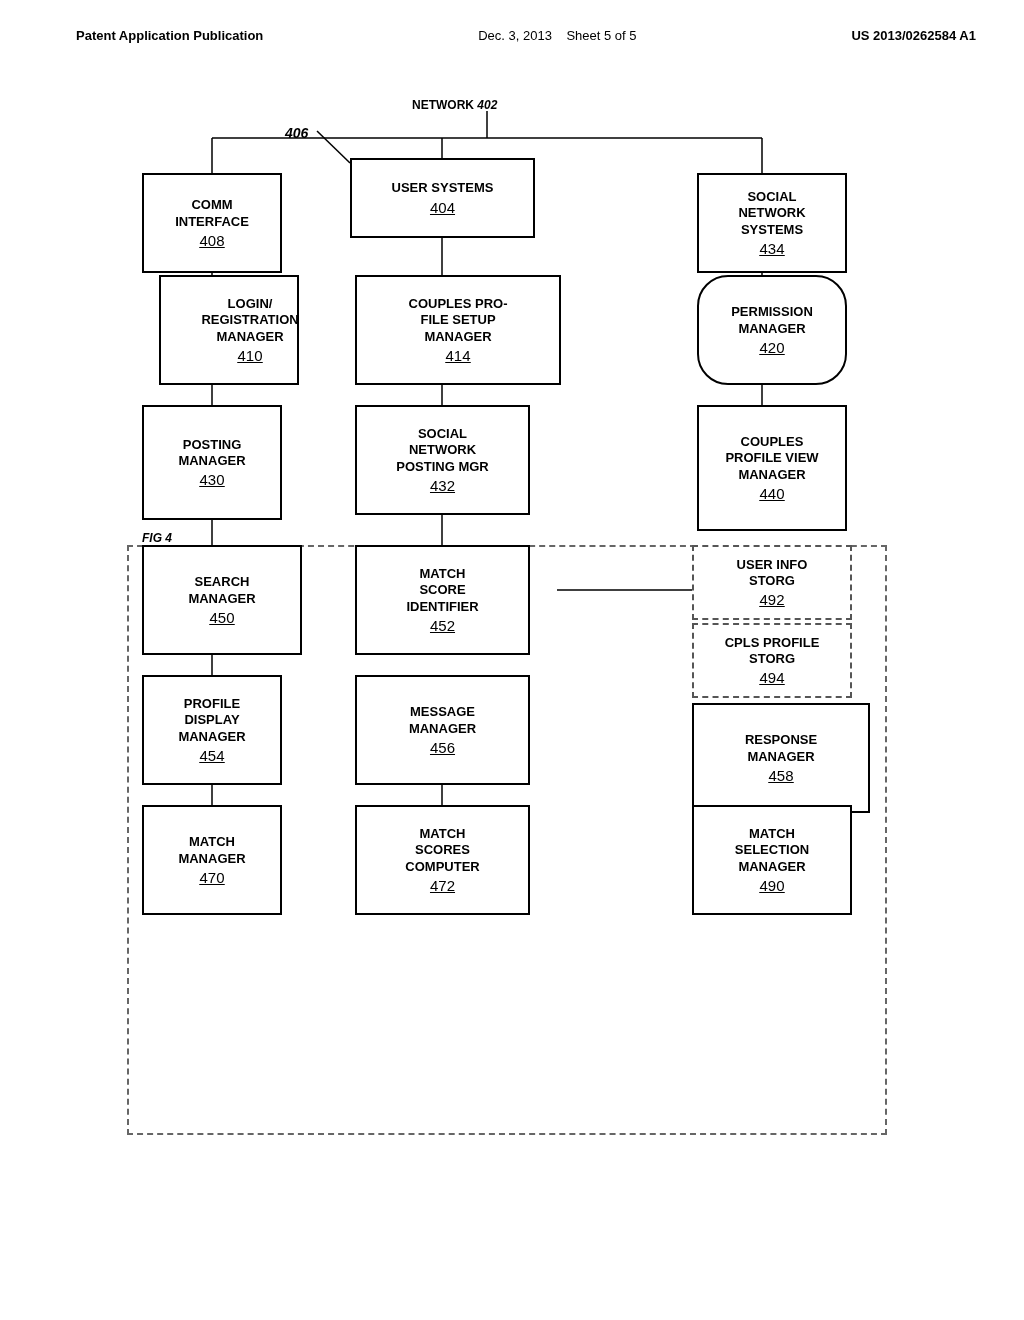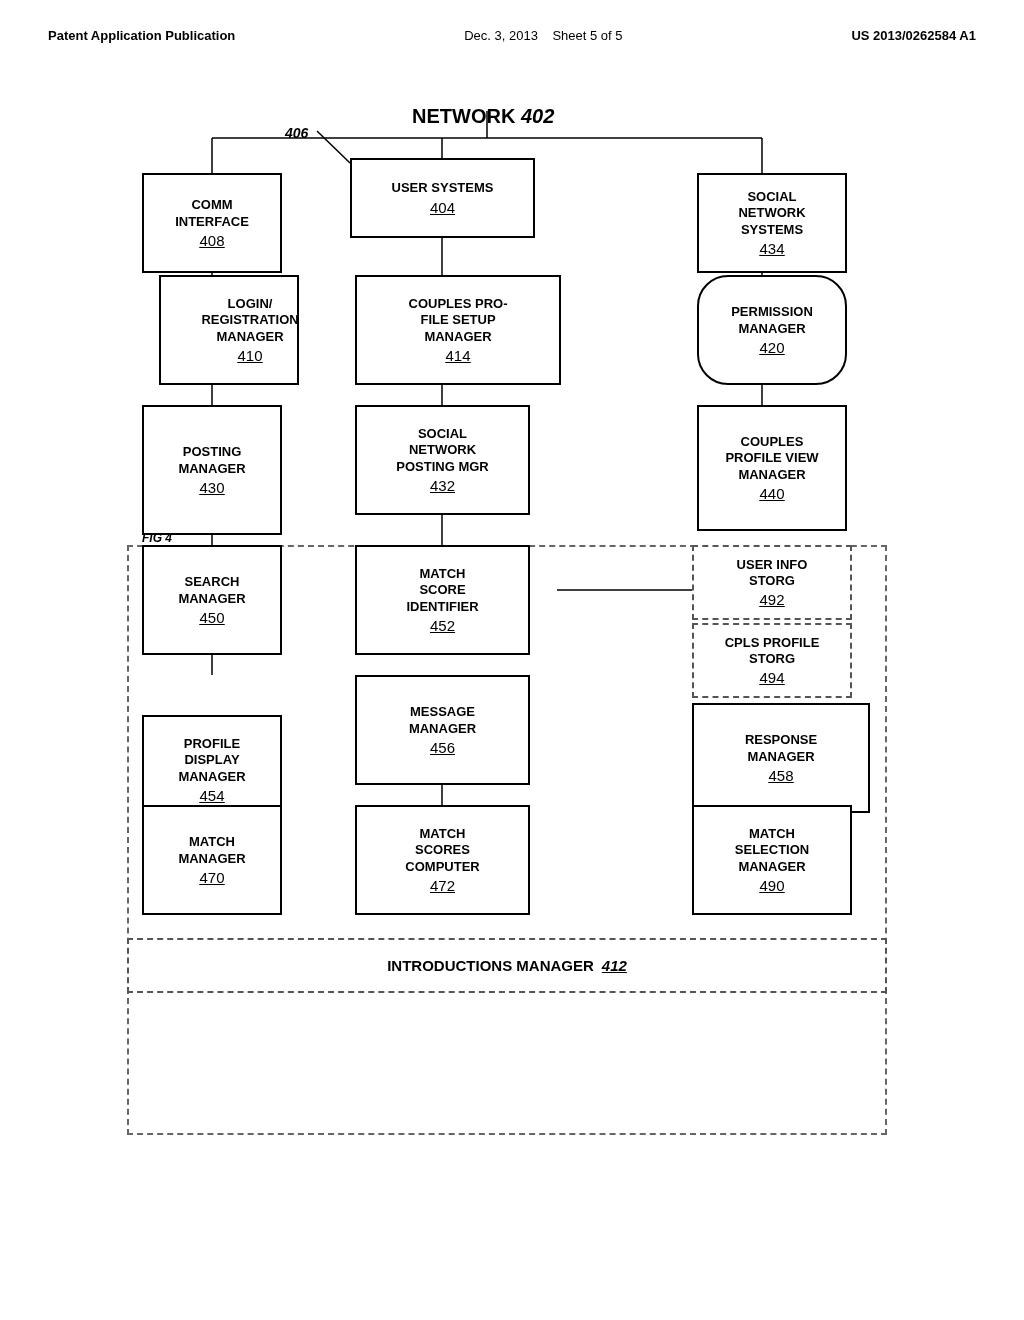--- a/index.html
+++ b/index.html
@@ -18,20 +18,21 @@
       padding: 0;
     }
 
     
     .patent-header {
       display: flex;
       justify-content: space-between;
       align-items: flex-start;
       padding: 28px 48px 10px 48px;
       font-size: 13px;
+      margin-left: 28px;
     }
     .patent-header-left { font-weight: bold; font-size: 13px; }
     .patent-header-center { font-size: 13px; text-align: center; }
     .patent-header-right { font-size: 13px; font-weight: bold; }
 
     
     .diagram-area {
       position: relative;
       margin: 30px auto 0 auto;
       width: 820px;
@@ -141,21 +142,21 @@
       <line x1="110" y1="552" x2="110" y2="592" stroke="#000" stroke-width="1.5"></line>
 
       <line x1="340" y1="680" x2="340" y2="722" stroke="#000" stroke-width="1.5"></line>
 
       <line x1="110" y1="682" x2="110" y2="722" stroke="#000" stroke-width="1.5"></line>
 
       <line x1="455" y1="507" x2="590" y2="507" stroke="#000" stroke-width="1.5"></line>
 
     </svg>
 
-    <div class="network-label" style="top: 22px; left: 310px; font-size:20px; font-weight:bold;">
+    <div class="network-label" style="top: 15px; left: 310px; font-size:12px; font-weight:bold;">
       <span>NETWORK</span>
       <span style="font-style:italic;">402</span>
     </div>
 
     <div style="position:absolute; top:42px; left:183px; font-style:italic; font-size:14px; font-weight:bold;">406</div>
 
     <div class="box" style="left:40px; top:90px; width:140px; height:100px;">
       <div class="box-title">COMM<br>INTERFACE</div>
       <div class="box-number"><u>408</u></div>
     </div>
@@ -180,60 +181,60 @@
     <div class="box" style="left:253px; top:192px; width:206px; height:110px;">
       <div class="box-title">COUPLES PRO-<br>FILE SETUP<br>MANAGER</div>
       <div class="box-number"><u>414</u></div>
     </div>
 
     <div class="box" style="left:595px; top:192px; width:150px; height:110px;border-radius:31px;">
       <div class="box-title">PERMISSION<br>MANAGER</div>
       <div class="box-number"><u>420</u></div>
     </div>
 
-    <div class="box" style="left:40px; top:322px; width:140px; height:130px;">
+    <div class="box" style="left:40px; top:322px; width:140px; height:115px;">
       <div class="box-title">POSTING<br>MANAGER</div>
       <div class="box-number"><u>430</u></div>
     </div>
 
     <div class="box" style="left:253px; top:322px; width:175px; height:110px;">
       <div class="box-title">SOCIAL<br>NETWORK<br>POSTING MGR</div>
       <div class="box-number"><u>432</u></div>
     </div>
 
     <div class="box" style="left:595px; top:322px; width:150px; height:126px;">
       <div class="box-title">COUPLES<br>PROFILE VIEW<br>MANAGER</div>
       <div class="box-number"><u>440</u></div>
     </div>
 
     <div class="fig-label" style="top: 448px; left: 40px; font-size:12px;">FIG 4</div>
 
     <div style="position:absolute; left:25px; top:462px; width:760px; height:590px; border:2px dashed #666; background:transparent;"></div>
 
-    <div class="box" style="left:40px; top:462px; width:140px; height:110px;">
+    <div class="box" style="left:40px; top:462px; width:160px; height:110px;">
       <div class="box-title">SEARCH<br>MANAGER</div>
       <div class="box-number"><u>450</u></div>
     </div>
 
     <div class="box" style="left:253px; top:462px; width:175px; height:110px;">
       <div class="box-title">MATCH<br>SCORE<br>IDENTIFIER</div>
       <div class="box-number"><u>452</u></div>
     </div>
 
     <div class="box dashed" style="left:590px; top:462px; width:160px; height:75px;">
       <div class="box-title">USER INFO<br>STORG</div>
       <div class="box-number"><u>492</u></div>
     </div>
 
     <div class="box dashed" style="left:590px; top:540px; width:160px; height:75px;">
       <div class="box-title">CPLS PROFILE<br>STORG</div>
       <div class="box-number"><u>494</u></div>
     </div>
 
-    <div class="box" style="left:40px; top:592px; width:140px; height:110px;margin-top:40px;">
+    <div class="box" style="left:40px; top:592px; width:140px; height:110px;">
       <div class="box-title">PROFILE<br>DISPLAY<br>MANAGER</div>
       <div class="box-number"><u>454</u></div>
     </div>
 
     <div class="box" style="left:253px; top:592px; width:175px; height:110px;">
       <div class="box-title">MESSAGE<br>MANAGER</div>
       <div class="box-number"><u>456</u></div>
     </div>
 
     <div class="box" style="left:590px; top:620px; width:178px; height:110px;">
@@ -249,22 +250,16 @@
     <div class="box" style="left:253px; top:722px; width:175px; height:110px;">
       <div class="box-title">MATCH<br>SCORES<br>COMPUTER</div>
       <div class="box-number"><u>472</u></div>
     </div>
 
     <div class="box" style="left:590px; top:722px; width:160px; height:110px;">
       <div class="box-title">MATCH<br>SELECTION<br>MANAGER</div>
       <div class="box-number"><u>490</u></div>
     </div>
 
-    <div style="position:absolute; left:25px; top:855px; width:760px; height:55px; 
-                border:2px dashed #555; background:#fff; 
-                display:flex; align-items:center; justify-content:center;">
-      <span style="font-weight:bold; font-size:15px;">INTRODUCTIONS MANAGER</span>
-      <span style="font-style:italic; font-size:15px; font-weight:bold; margin-left:8px; text-decoration:underline;">412</span>
-    </div>
 
   </div>
 
 </div>
 
 </body></html>

